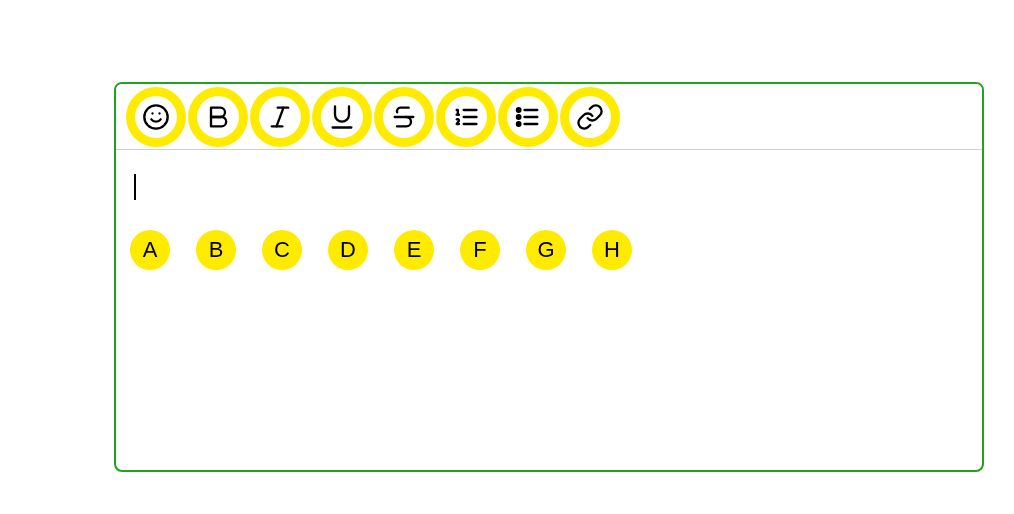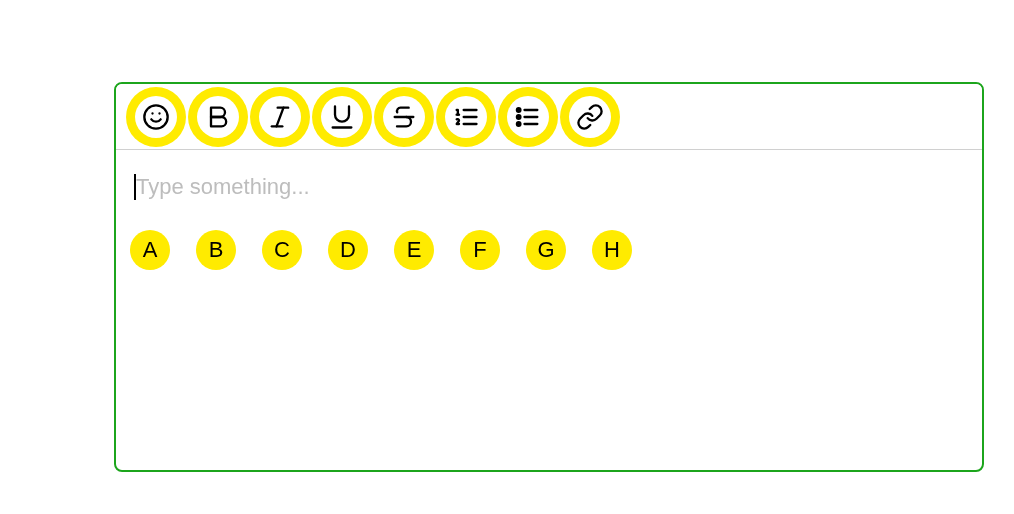--- a/index.html
+++ b/index.html
@@ -212,21 +212,20 @@
               </svg>
           </div>
         </div>
 
       </div>
     </div>
 
     <div class="content-area">
       <div class="placeholder-line">
         <div class="cursor"></div>
-        <div class="placeholder">Type something...</div>
       </div>
 
       <div class="badge-letters">
         <div class="badge">A</div>
         <div class="badge">B</div>
         <div class="badge">C</div>
         <div class="badge">D</div>
         <div class="badge">E</div>
         <div class="badge">F</div>
         <div class="badge">G</div>

